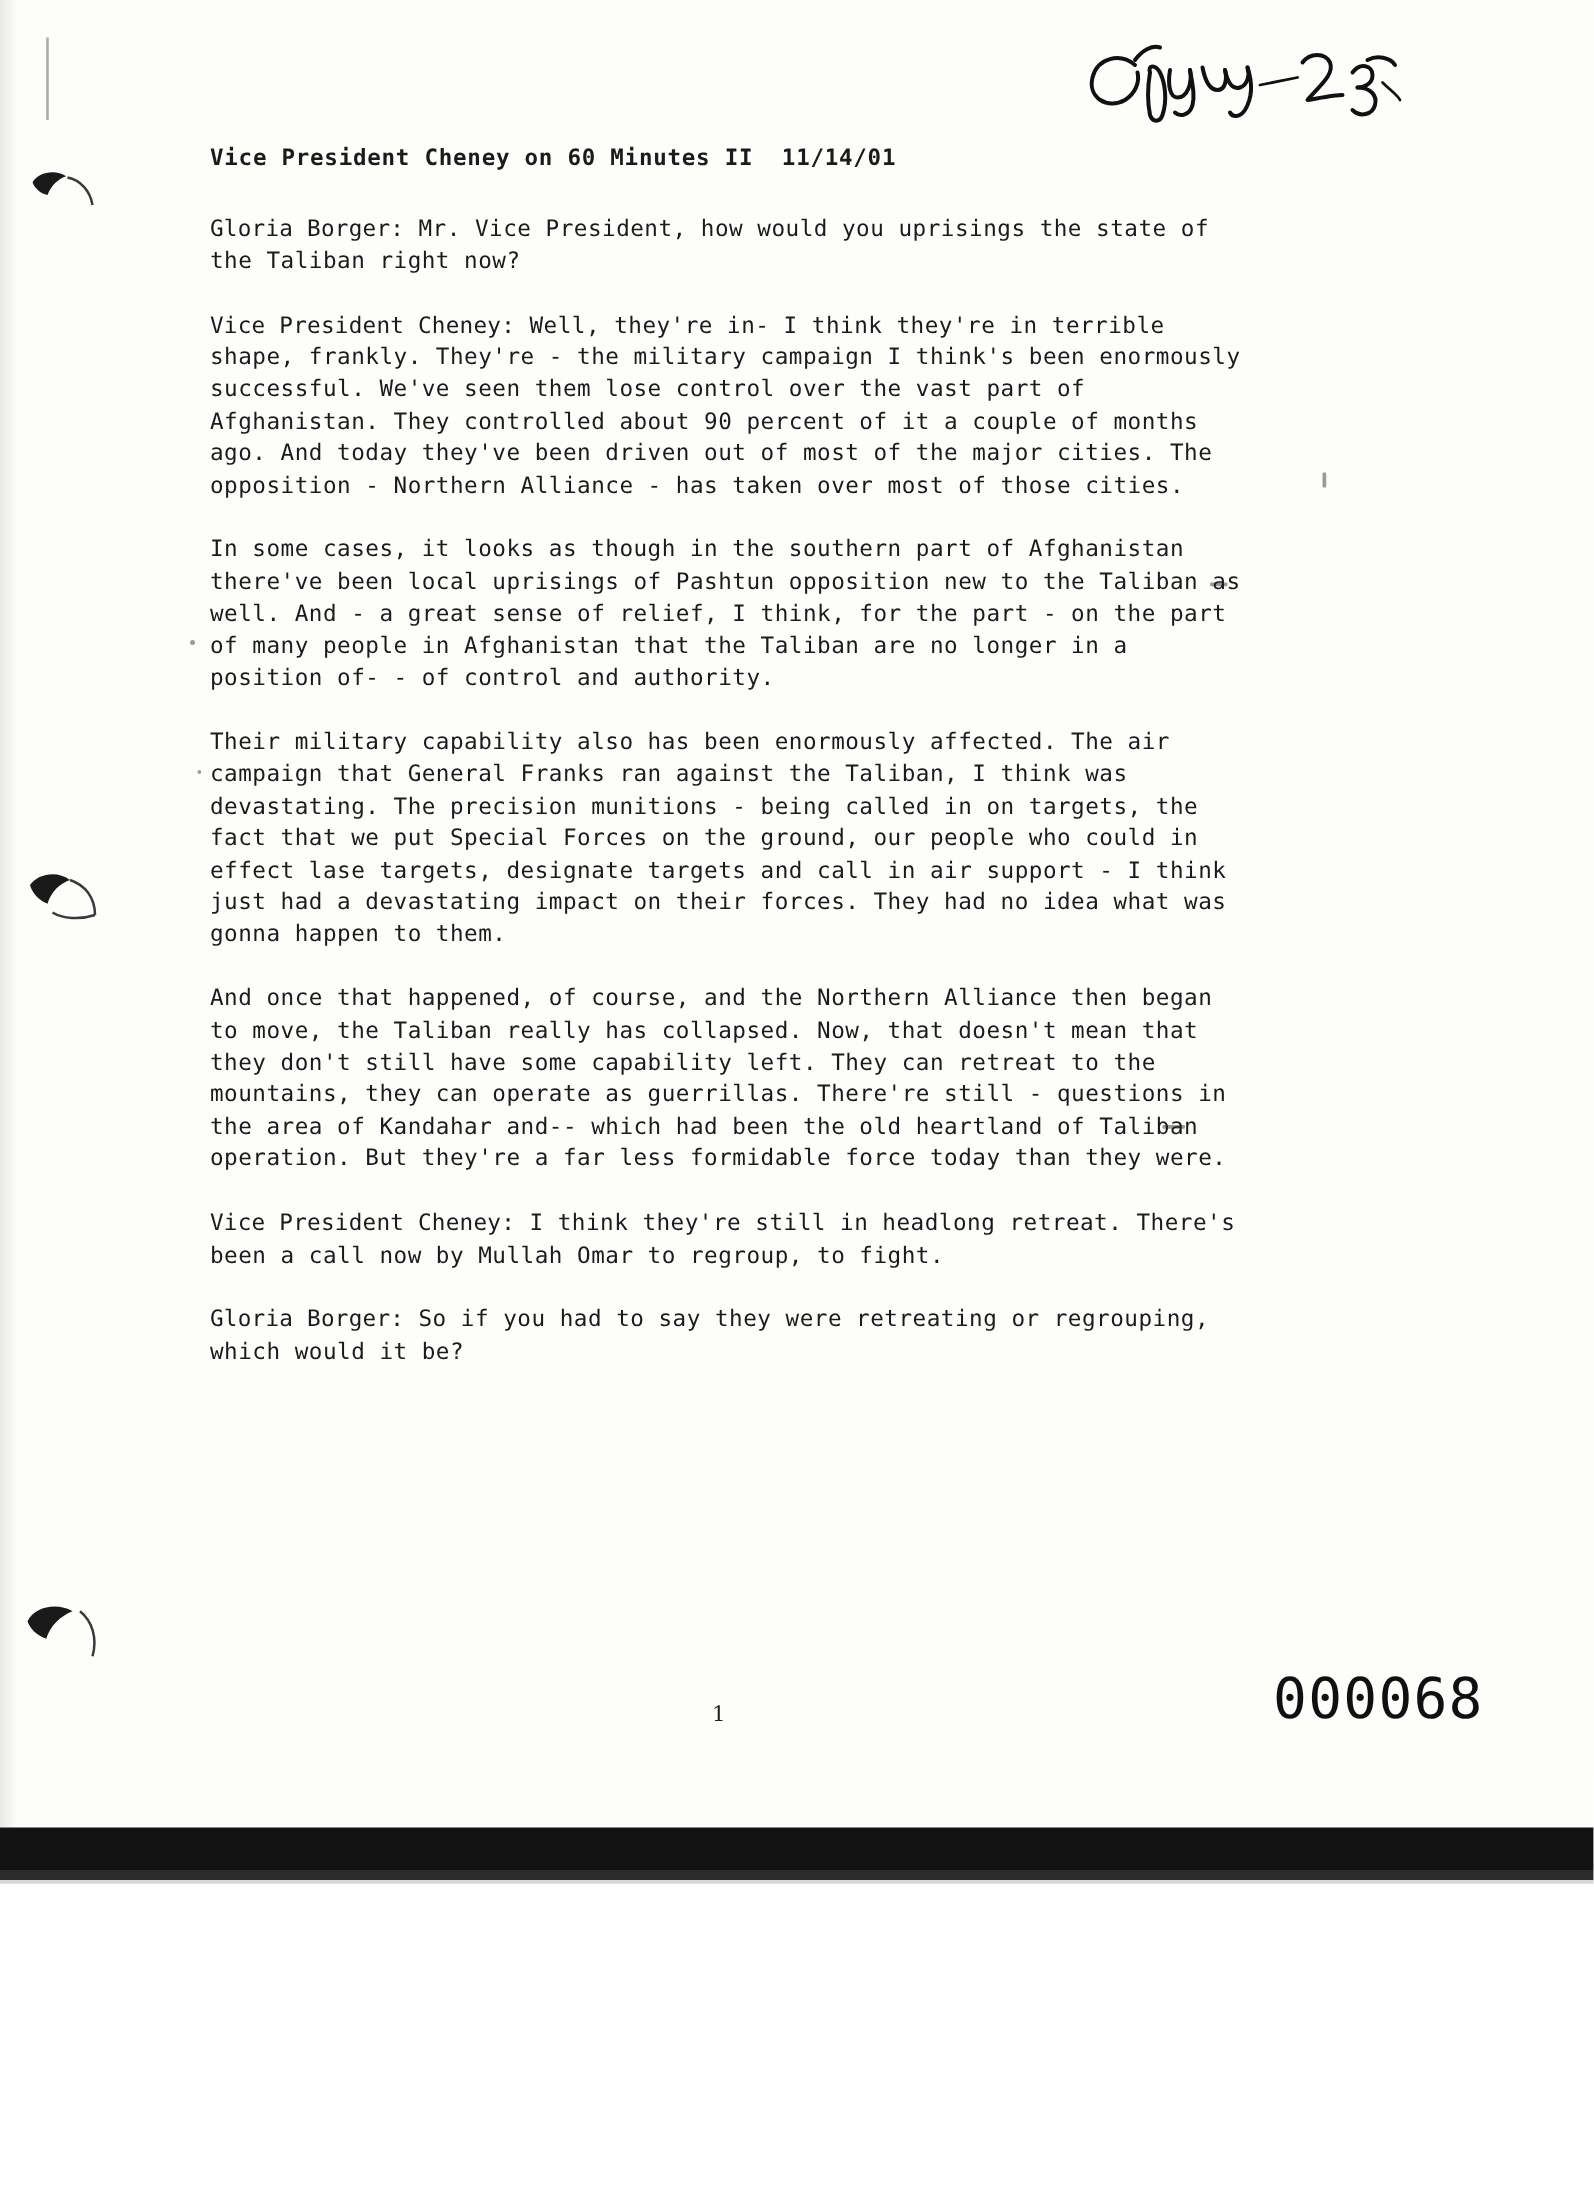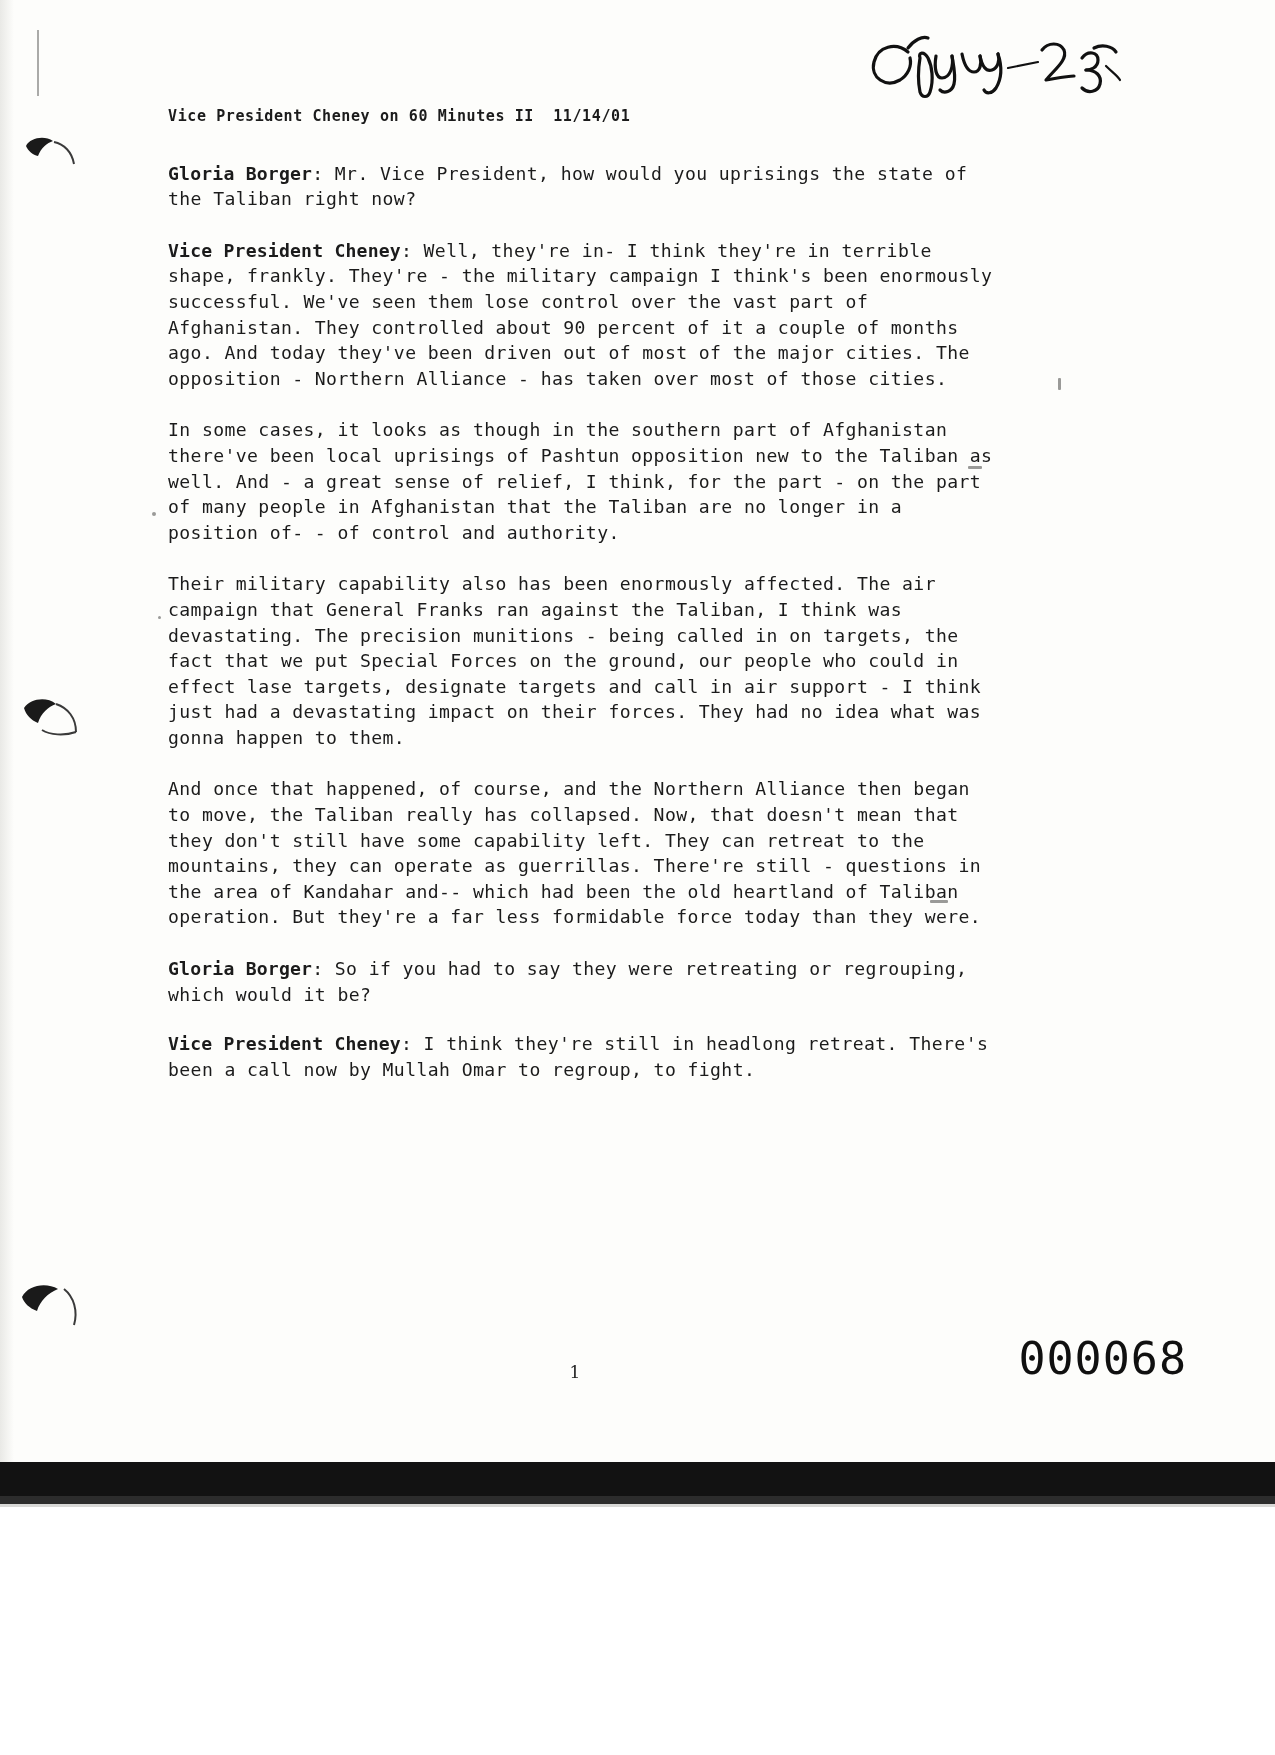--- a/index.html
+++ b/index.html
@@ -102,32 +102,32 @@
     left: 168px;
     top: 104px;
     width: 830px;
     color: #1b1b1b;
     font-size: 18.1px;
     line-height: 25.6px;
     letter-spacing: 0.4px;
   }
   .doc-title {
     font-weight: bold;
-    font-size: 15px;
+    font-size: 18px;
     letter-spacing: 0.6px;
-    margin: 0 0 31px 0;
+    margin: 10px 0 31px 0;
     white-space: pre;
   }
   .para {
     margin: 0 0 26px 0;
     white-space: pre-wrap;
   }
   .para.tight { margin-bottom: 24px; }
   .speaker {
-    font-weight: bold;
+    font-weight: normal;
     letter-spacing: 0.2px;
     text-align: center;
   }
 
   
   .page-number {
     position: absolute;
     left: 0;
     top: 1362px;
     width: 1150px;
@@ -218,23 +218,23 @@
     <p class="para"><span class="speaker">Gloria Borger</span><span>: Mr. Vice President, how would you uprisings the state of the Taliban right now?</span></p>
 
     <p class="para"><span class="speaker">Vice President Cheney</span><span>: Well, they're in- I think they're in terrible shape, frankly. They're - the military campaign I think's been enormously successful. We've seen them lose control over the vast part of Afghanistan. They controlled about 90 percent of it a couple of months ago. And today they've been driven out of most of the major cities. The opposition - Northern Alliance - has taken over most of those cities.</span></p>
 
     <p class="para"><span>In some cases, it looks as though in the southern part of Afghanistan there've been local uprisings of Pashtun opposition new to the Taliban as well. And - a great sense of relief, I think, for the part - on the part of many people in Afghanistan that the Taliban are no longer in a position of- - of control and authority.</span></p>
 
     <p class="para"><span>Their military capability also has been enormously affected. The air campaign that General Franks ran against the Taliban, I think was devastating. The precision munitions - being called in on targets, the fact that we put Special Forces on the ground, our people who could in effect lase targets, designate targets and call in air support - I think just had a devastating impact on their forces. They had no idea what was gonna happen to them.</span></p>
 
     <p class="para"><span>And once that happened, of course, and the Northern Alliance then began to move, the Taliban really has collapsed. Now, that doesn't mean that they don't still have some capability left. They can retreat to the mountains, they can operate as guerrillas. There're still - questions in the area of Kandahar and-- which had been the old heartland of Taliban operation. But they're a far less formidable force today than they were.</span></p>
 
+    <p class="para"><span class="speaker">Vice President Cheney</span><span>: I think they're still in headlong retreat. There's been a call now by Mullah Omar to regroup, to fight.</span></p>
+
     <p class="para tight"><span class="speaker">Gloria Borger</span><span>: So if you had to say they were retreating or regrouping, which would it be?</span></p>
-
-    <p class="para"><span class="speaker">Vice President Cheney</span><span>: I think they're still in headlong retreat. There's been a call now by Mullah Omar to regroup, to fight.</span></p>
 
   </div>
 
   <div class="page-number">1</div>
   <div class="bates">000068</div>
 
   <div class="scan-edge-bottom"></div>
   <div class="scan-under"></div>
 
 </div>

